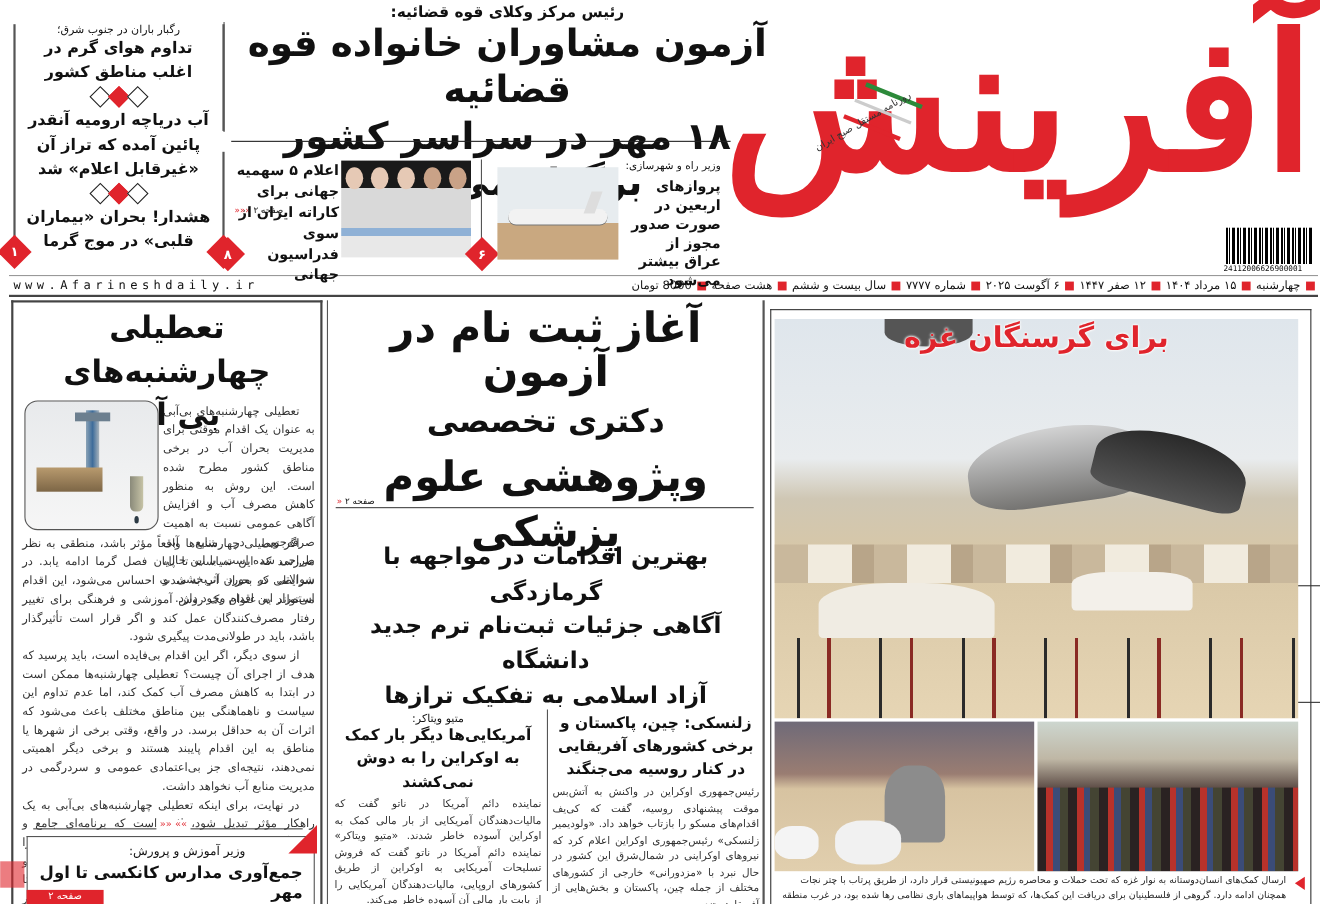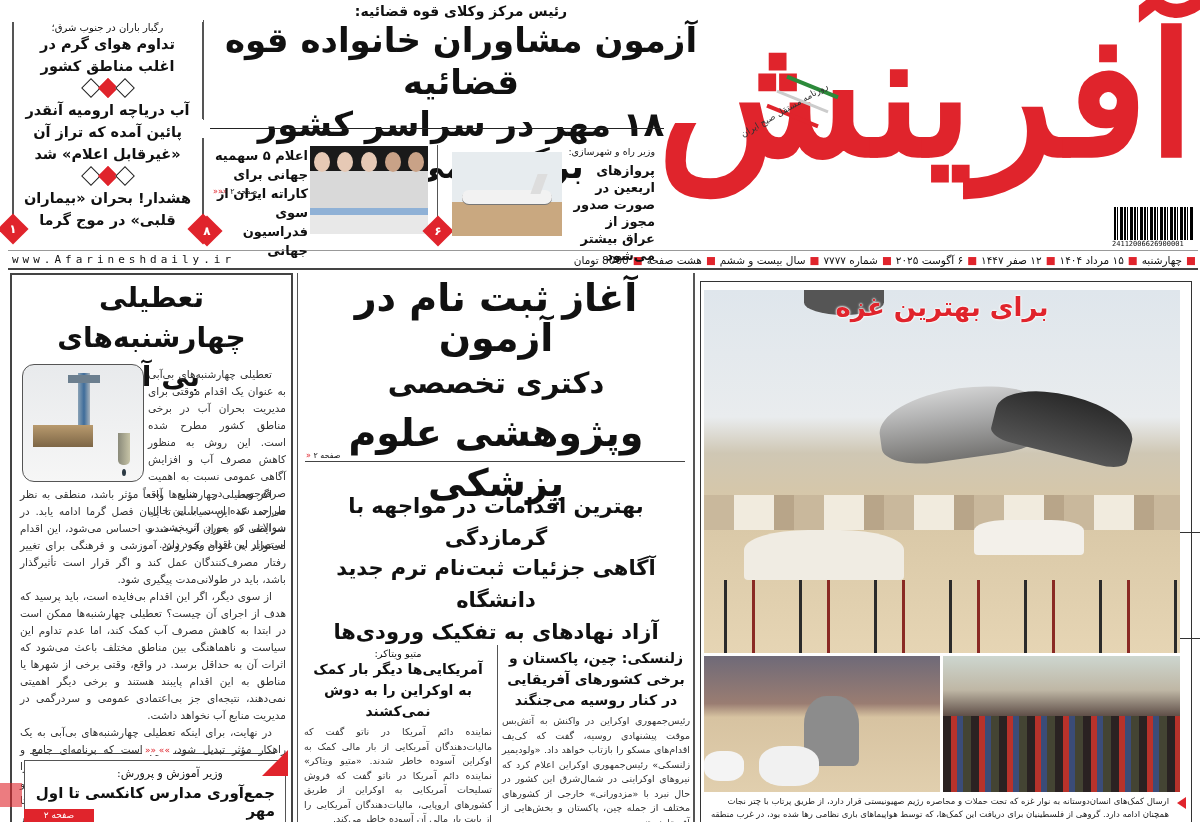--- a/index.html
+++ b/index.html
@@ -176,21 +176,21 @@
   <div style="font-size:38px;line-height:50px;letter-spacing:-1px;">وپژوهشی علوم پزشکی</div>
 </div>
 <div class="abs" style="left:306px;top:451px;font-size:8px;direction:rtl;"><span>صفحه ۲</span> <span class="red">«</span></div>
 <div class="abs" style="left:305px;top:461px;width:380px;height:1px;background:#444"></div>
 
 <div class="abs center bold" style="left:300px;top:490px;width:392px;font-size:21px;line-height:32px;">بهترین اقدامات در مواجهه با گرمازدگی</div>
 <div class="abs cont-row" style="left:305px;top:526px;width:382px;"></div>
 
 <div class="abs center bold" style="left:300px;top:552px;width:392px;">
   <div style="font-size:21px;line-height:32px;">آگاهی جزئیات ثبت‌نام ترم جدید دانشگاه</div>
-  <div style="font-size:21px;line-height:32px;">آزاد نهادهای به تفکیک ورودی‌ها</div>
+  <div style="font-size:21px;line-height:32px;">آزاد اسلامی به تفکیک تراز‌ها</div>
 </div>
 <div class="abs cont-row" style="left:305px;top:620px;width:382px;"></div>
 
 <div class="vline" style="left:497px;top:645px;height:165px;width:1px;"></div>
 <div class="abs" style="left:502px;top:648px;width:188px;">
   <div class="bold center" style="font-size:14px;line-height:21px;">زلنسکی: چین، پاکستان و برخی کشورهای آفریقایی در کنار روسیه می‌جنگند</div>
   <div class="body-text" style="font-size:9.5px;line-height:14.5px;margin-top:3px;">رئیس‌جمهوری اوکراین در واکنش به آتش‌بس موقت پیشنهادی روسیه، گفت که کی‌یف اقدام‌های مسکو را بازتاب خواهد داد. «ولودیمیر زلنسکی» رئیس‌جمهوری اوکراین اعلام کرد که نیروهای اوکراینی در شمال‌شرق این کشور در حال نبرد با «مزدورانی» خارجی از کشورهای مختلف از جمله چین، پاکستان و بخش‌هایی از آفریقا هستند.</div>
 </div>
 <div class="abs" style="left:304px;top:648px;width:188px;">
   <div class="center" style="font-size:10px;">متیو ویتاکر:</div>
@@ -202,21 +202,21 @@
 <div class="abs photo" style="left:704px;top:290px;width:476px;height:363px;background:linear-gradient(180deg,#dfe6ec 0%,#e9ecee 35%,#cfc7b4 45%,#d8c7a6 60%,#e6d5b4 100%);">
   <div style="position:absolute;left:175px;top:98px;width:170px;height:70px;background:linear-gradient(180deg,#cfcfcf,#6a6a6a);border-radius:50% 50% 30% 30%;transform:rotate(-8deg);opacity:.9"></div>
   <div style="position:absolute;left:290px;top:105px;width:140px;height:60px;background:linear-gradient(180deg,#2a2a2a,#555);border-radius:60% 60% 20% 20%;transform:rotate(14deg)"></div>
   <div style="position:absolute;left:100px;top:0;width:80px;height:25px;background:#555;border-radius:0 0 50% 50%"></div>
   <div style="position:absolute;left:0;top:205px;width:476px;height:35px;background:repeating-linear-gradient(90deg,#c9b89c 0 30px,#f1ebde 30px 70px,#b8a589 70px 90px)"></div>
   <div style="position:absolute;left:40px;top:240px;width:160px;height:50px;background:#f0ece3;border-radius:40% 40% 4px 4px"></div>
   <div style="position:absolute;left:270px;top:230px;width:110px;height:35px;background:#f3f0ea;border-radius:30% 30% 4px 4px"></div>
   <div style="position:absolute;left:0;top:290px;width:476px;height:73px;background:repeating-linear-gradient(90deg,transparent 0 20px,#2b2b2b 20px 23px,transparent 23px 48px,#8a2a24 48px 51px,transparent 51px 75px)"></div>
 </div>
 <div class="abs center bold" style="left:704px;top:290px;width:476px;color:#e0242c;text-shadow:0 0 2px #fff,0 0 2px #fff,0 0 3px #fff;">
-  <div style="font-size:26px;line-height:34px;">برای بهترین غزه</div>
+  <div style="font-size:26px;line-height:34px;">برای گرسنگان غزه</div>
 </div>
 <div class="abs photo" style="left:704px;top:656px;width:236px;height:136px;background:linear-gradient(180deg,#6f6a78 0%,#9a7d72 35%,#d7c3a1 45%,#e1cfae 100%);">
   <div style="position:absolute;left:100px;top:40px;width:55px;height:70px;background:#8c8c8c;border-radius:40% 40% 10% 10%"></div>
   <div style="position:absolute;left:55px;top:90px;width:60px;height:40px;background:#f1f1f1;border-radius:40%"></div>
   <div style="position:absolute;left:0;top:95px;width:40px;height:30px;background:#f4f4f4;border-radius:40%"></div>
 </div>
 <div class="abs photo" style="left:943px;top:656px;width:237px;height:136px;background:linear-gradient(180deg,#cdd6cf 0%,#bfb7a5 25%,#5b4a44 45%,#3a3033 100%);">
   <div style="position:absolute;left:0;top:60px;width:237px;height:76px;background:repeating-linear-gradient(90deg,#2a2222 0 8px,#b8322b 8px 14px,#3b4c78 14px 20px,#443 20px 28px)"></div>
 </div>
 <div class="abs" style="right:14px;top:797px;width:0;height:0;border-top:6px solid transparent;border-bottom:6px solid transparent;border-right:9px solid #e0242c;"></div>

